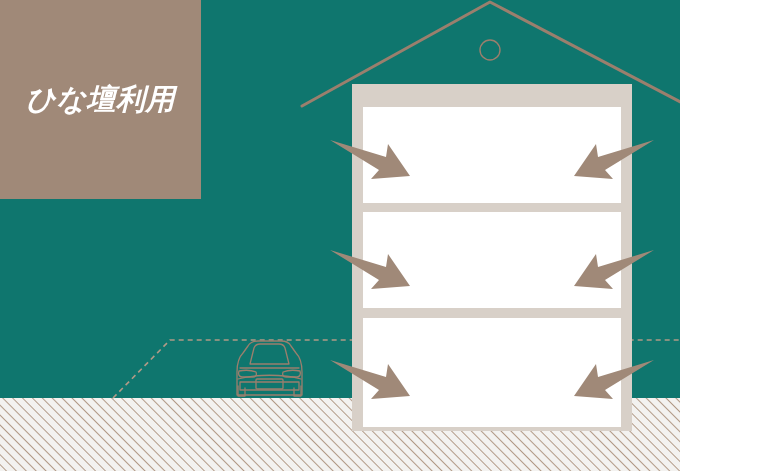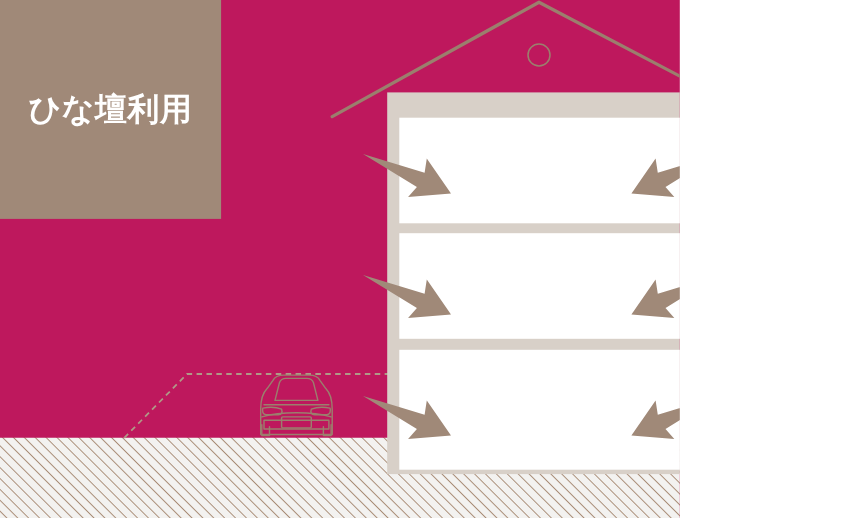--- a/index.html
+++ b/index.html
@@ -7,24 +7,25 @@
     padding: 0;
   }
   body {
     width: 780px;
     height: 471px;
     overflow: hidden;
     font-family: "Liberation Sans", sans-serif;
   }
   #scene {
     position: relative;
-    width: 618px;
+    width: 680px;
     height: 471px;
-    background: #be185d;
+    background: #0f766e;
     overflow: hidden;
+    font-style: italic;
   }
   #scene-svg {
     position: absolute;
     left: 0;
     top: 0;
     width: 780px;
     height: 471px;
     display: block;
   }
   #badge {

